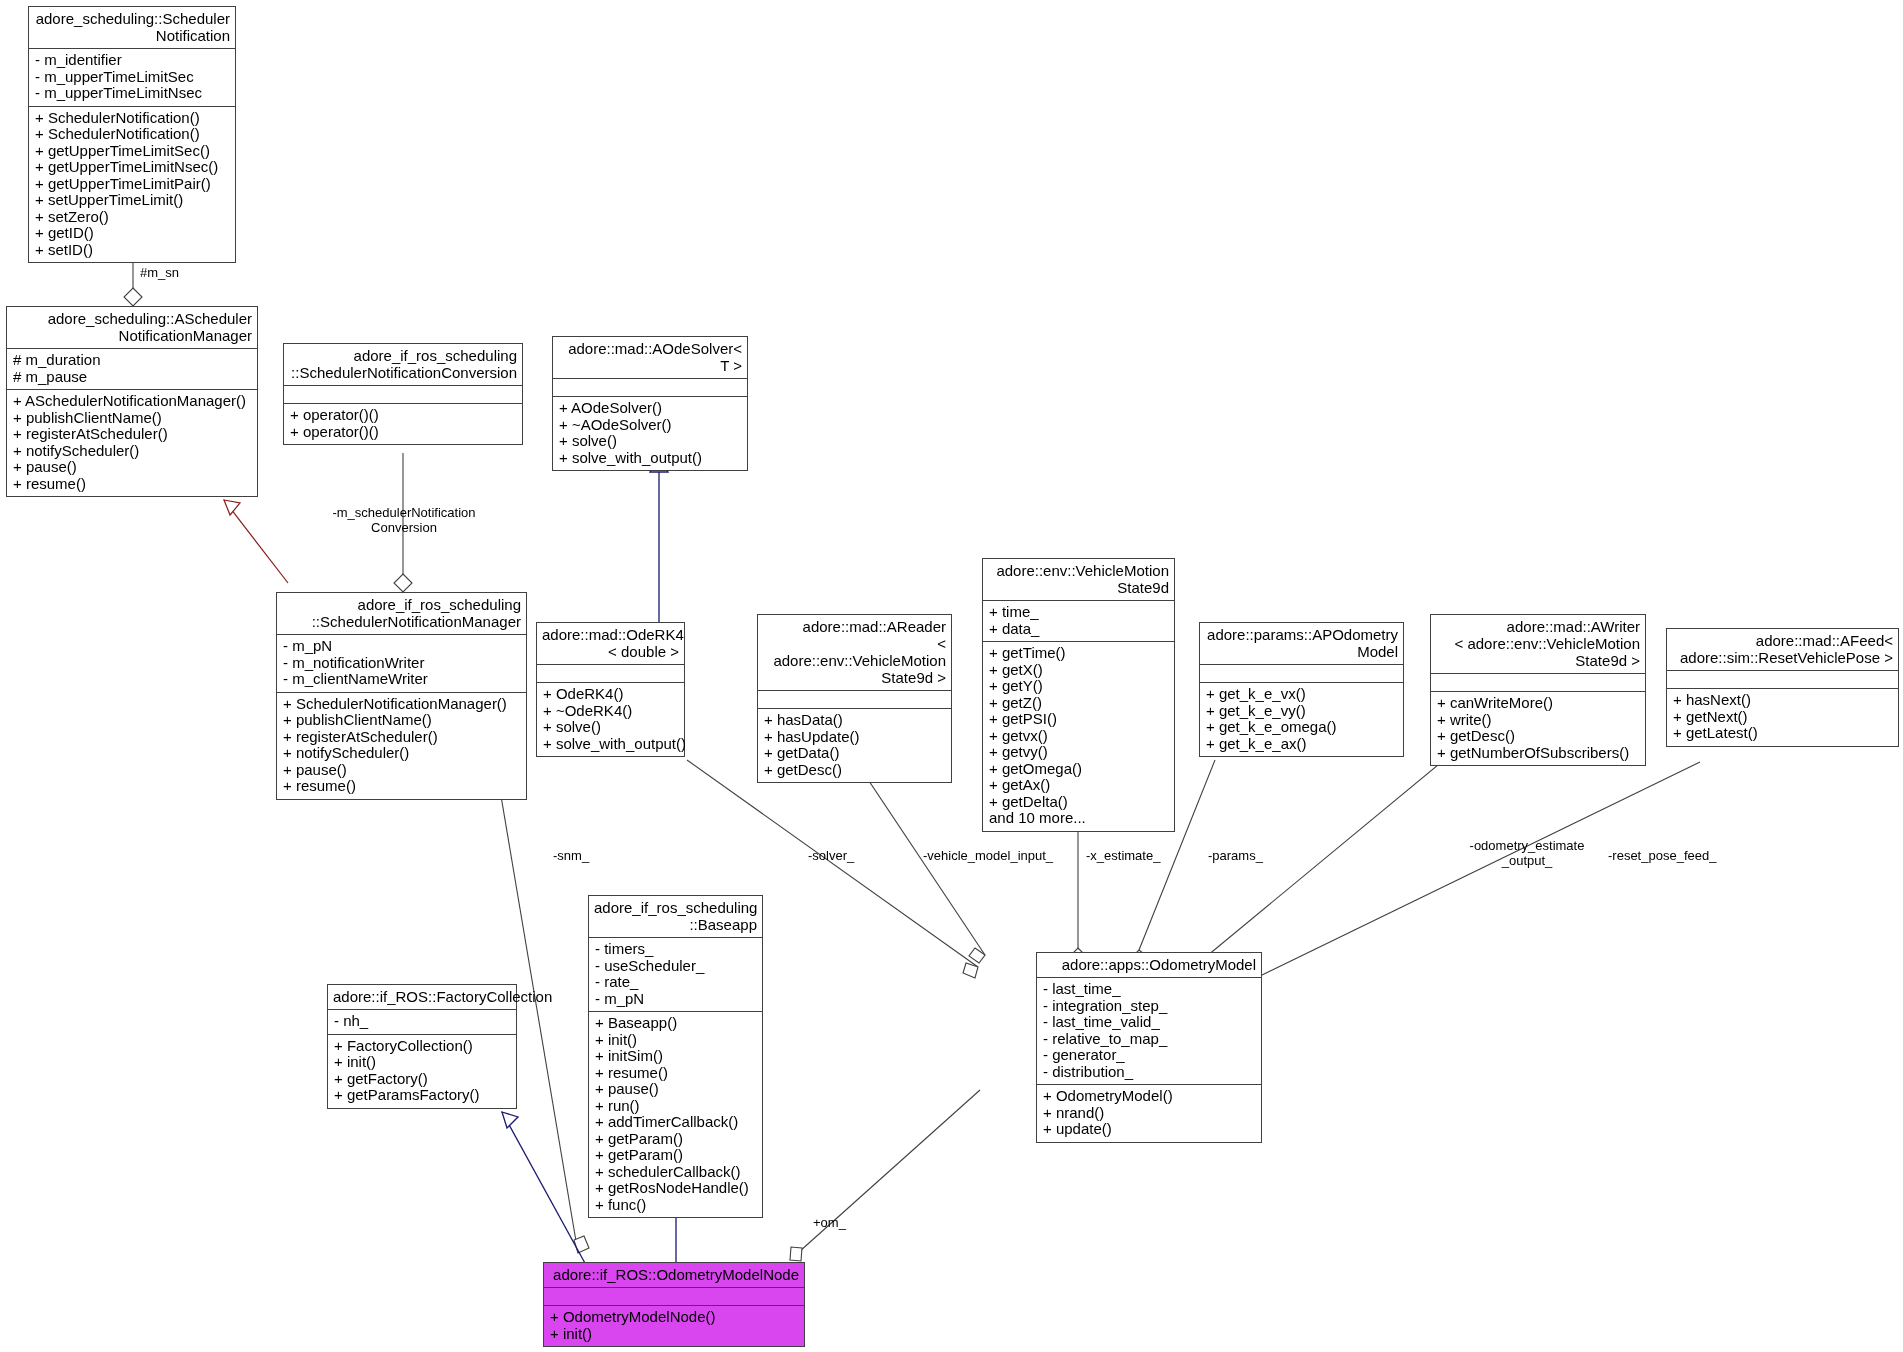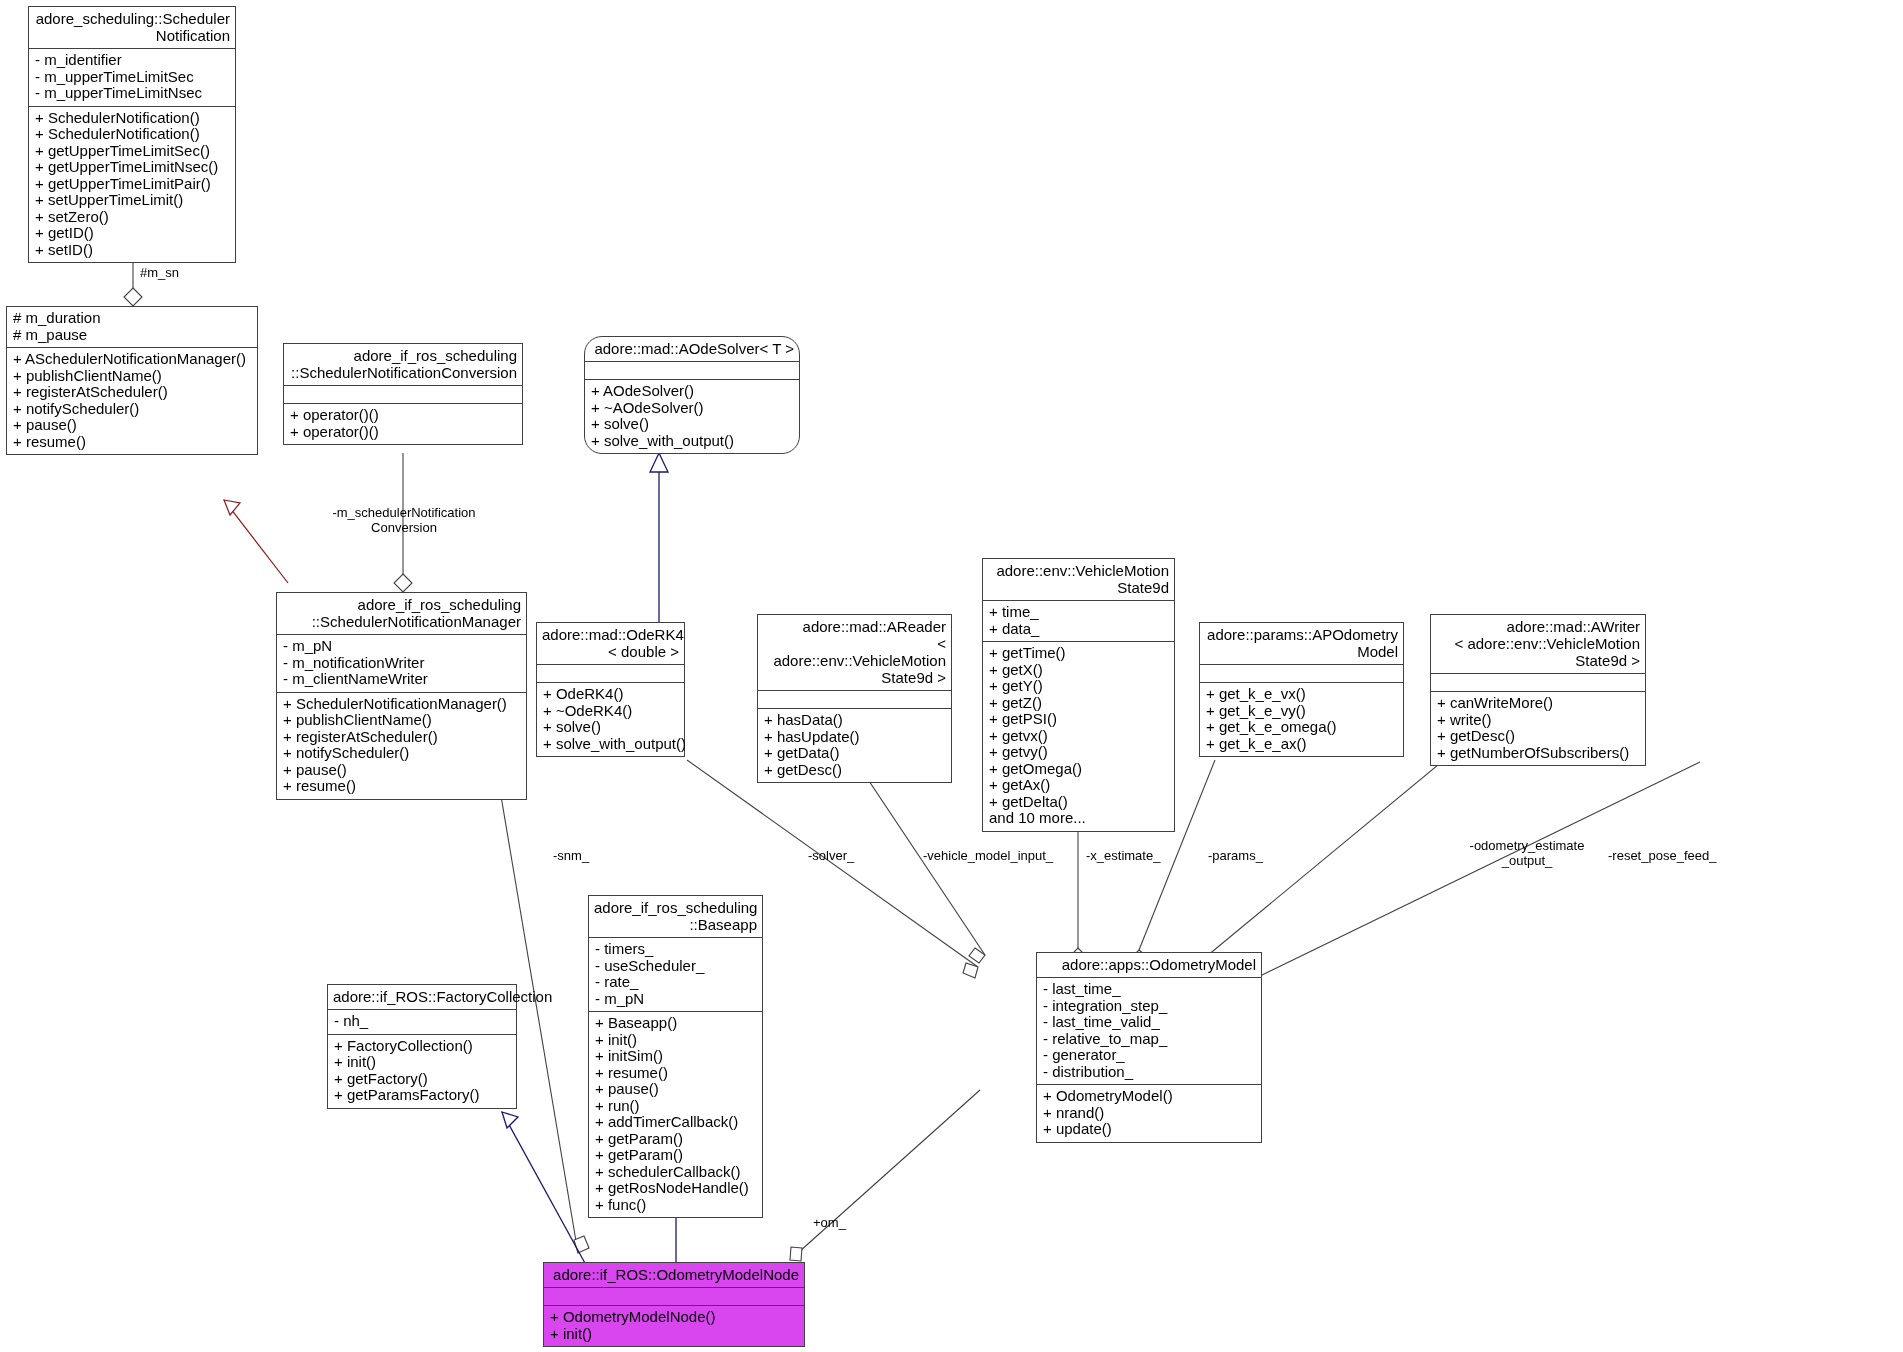--- a/index.html
+++ b/index.html
@@ -200,20 +200,22 @@
       <div class="member">+ getUpperTimeLimitNsec()</div>
       <div class="member">+ getUpperTimeLimitPair()</div>
       <div class="member">+ setUpperTimeLimit()</div>
       <div class="member">+ setZero()</div>
       <div class="member">+ getID()</div>
       <div class="member">+ setID()</div>
     </div>
   </div>
 
   <div class="uml-node" style="left:6px; top:306px; width:252px;">
+    <div class="node-title">adore_scheduling::AScheduler
+NotificationManager</div>
     <div class="node-attrs">
       <div class="member"># m_duration</div>
       <div class="member"># m_pause</div>
     </div>
     <div class="node-methods">
       <div class="member">+ ASchedulerNotificationManager()</div>
       <div class="member">+ publishClientName()</div>
       <div class="member">+ registerAtScheduler()</div>
       <div class="member">+ notifyScheduler()</div>
       <div class="member">+ pause()</div>
@@ -224,21 +226,21 @@
   <div class="uml-node" style="left:283px; top:343px; width:240px;">
     <div class="node-title">adore_if_ros_scheduling
 ::SchedulerNotificationConversion</div>
     <div class="node-attrs empty"></div>
     <div class="node-methods">
       <div class="member">+ operator()()</div>
       <div class="member">+ operator()()</div>
     </div>
   </div>
 
-  <div class="uml-node" style="left:584px; top:336px; width:216px;border-radius:18px;">
+  <div class="uml-node" style="left:552px; top:336px; width:196px;">
     <div class="node-title">adore::mad::AOdeSolver&lt; T &gt;</div>
     <div class="node-attrs empty"></div>
     <div class="node-methods">
       <div class="member">+ AOdeSolver()</div>
       <div class="member">+ ~AOdeSolver()</div>
       <div class="member">+ solve()</div>
       <div class="member">+ solve_with_output()</div>
     </div>
   </div>
 
@@ -325,20 +327,30 @@
 State9d &gt;</div>
     <div class="node-attrs empty"></div>
     <div class="node-methods">
       <div class="member">+ canWriteMore()</div>
       <div class="member">+ write()</div>
       <div class="member">+ getDesc()</div>
       <div class="member">+ getNumberOfSubscribers()</div>
     </div>
   </div>
 
+  <div class="uml-node" style="left:1666px; top:628px; width:233px;">
+    <div class="node-title">adore::mad::AFeed&lt;
+adore::sim::ResetVehiclePose &gt;</div>
+    <div class="node-attrs empty"></div>
+    <div class="node-methods">
+      <div class="member">+ hasNext()</div>
+      <div class="member">+ getNext()</div>
+      <div class="member">+ getLatest()</div>
+    </div>
+  </div>
 
   <div class="uml-node" style="left:588px; top:895px; width:175px;">
     <div class="node-title">adore_if_ros_scheduling
 ::Baseapp</div>
     <div class="node-attrs">
       <div class="member">- timers_</div>
       <div class="member">- useScheduler_</div>
       <div class="member">- rate_</div>
       <div class="member">- m_pN</div>
     </div>

